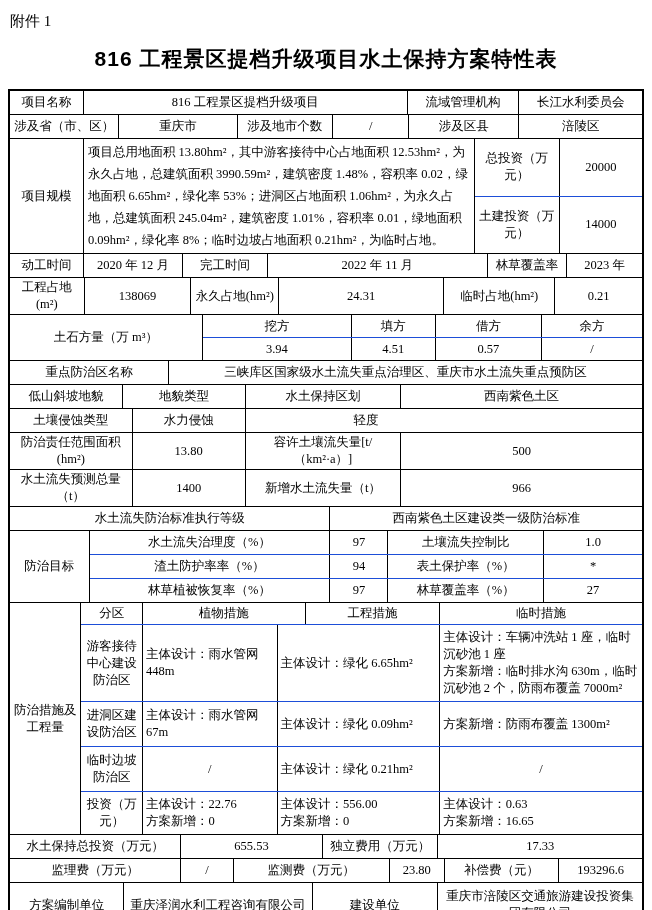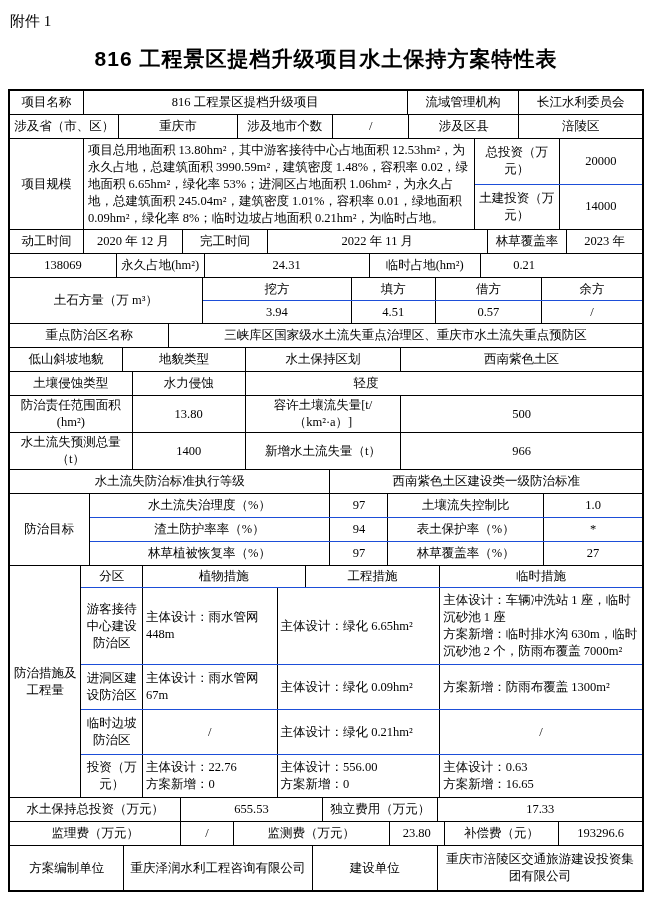--- a/index.html
+++ b/index.html
@@ -24,21 +24,21 @@
     display:flex; align-items:center; justify-content:center;
     text-align:center; font-size:12.5px; line-height:17px;
     padding:1px 3px; min-height:22px;
   }
   .td:last-child { border-right:none; }
   .left { justify-content:flex-start; text-align:left; }
   .pre { white-space:pre-line; }
   .stack { display:flex; flex-direction:column; padding:0; align-items:stretch; }
   .sub { display:flex; width:100%; flex:1; }
   .sub + .sub { border-top:1px solid #1d4ed8; }
-  .scale-text { line-height:17px; padding:2px 4px; }
+  .scale-text { line-height:22px; padding:2px 4px; }
   .h23 { min-height:23px; } .h44 { min-height:44px; } .h90 { min-height:90px; }
   .h76 { min-height:76px; } .h42 { min-height:42px; }
   .h21 { min-height:21px; }
   
 </style>
 </head>
 <body>
 
 <div class="page">
   <div class="attach">附件 1</div>
@@ -80,20 +80,21 @@
     <div class="tr">
       <div class="td h23" style="width:11.7%">动工时间</div>
       <div class="td h23" style="width:15.7%">2020 年 12 月</div>
       <div class="td h23" style="width:13.4%">完工时间</div>
       <div class="td h23" style="width:34.8%">2022 年 11 月</div>
       <div class="td h23" style="width:12.6%">林草覆盖率</div>
       <div class="td h23" style="width:11.8%">2023 年</div>
     </div>
 
     <div class="tr">
+      <div class="td h23" style="width:11.8%">工程占地(m²)</div>
       <div class="td h23" style="width:16.9%">138069</div>
       <div class="td h23" style="width:13.9%">永久占地(hm²)</div>
       <div class="td h23" style="width:26.1%">24.31</div>
       <div class="td h23" style="width:17.6%">临时占地(hm²)</div>
       <div class="td h23" style="width:13.7%">0.21</div>
     </div>
 
     <div class="tr">
       <div class="td h44" style="width:30.5%">土石方量（万 m³）</div>
       <div class="td stack h44" style="width:69.5%">

